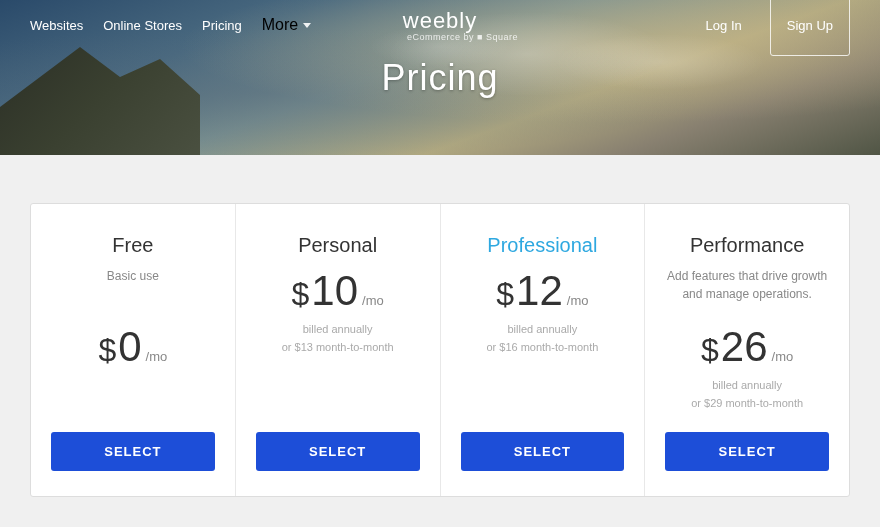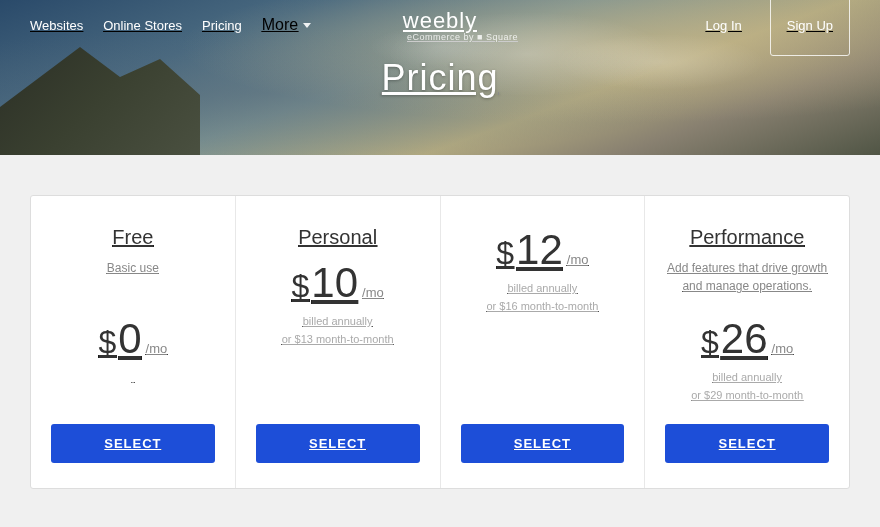--- a/index.html
+++ b/index.html
@@ -1,15 +1,15 @@
 <!DOCTYPE html>
 <html><head>
   <meta charset="utf-8">
   <style>
-    * { margin: 0; padding: 0; box-sizing: border-box; text-decoration: underline; }
+    * { margin: 0; padding: 0; box-sizing: border-box; }
     body { font-family: 'Helvetica Neue', Helvetica, Arial, sans-serif; background: #f0f0f0; width: 880px; min-height: 527px; overflow-x: hidden; }
 
     
     nav {
       position: absolute;
       top: 0; left: 0; right: 0;
       display: flex;
       align-items: center;
       justify-content: space-between;
       padding: 0 30px;
@@ -119,21 +119,21 @@
       padding: 40px 30px;
     }
 
     
     .pricing-container {
       background: #fff;
       border: 1px solid #ddd;
       border-radius: 3px;
       display: flex;
       max-width: 820px;
-      margin: 0 auto;
+      margin: 8px auto;
     }
     .pricing-card {
       flex: 1;
       padding: 30px 20px 25px;
       border-right: 1px solid #e8e8e8;
       display: flex;
       flex-direction: column;
       align-items: center;
       text-align: center;
     }
@@ -257,20 +257,21 @@
       <div class="plan-name">Personal</div>
       <div class="price-row">
         <span class="price-dollar">$</span>
         <span class="price-amount">10</span>
         <span class="price-per">/mo</span>
       </div>
       <div class="price-billing">billed annually<br>or $13 month-to-month</div>
       <button class="select-btn">SELECT</button>
     </div>
       <div class="pricing-card">
+      <div class="plan-name highlight">Professional</div>
       <div class="price-row">
         <span class="price-dollar">$</span>
         <span class="price-amount">12</span>
         <span class="price-per">/mo</span>
       </div>
       <div class="price-billing">billed annually<br>or $16 month-to-month</div>
       <button class="select-btn">SELECT</button>
     </div>
       <div class="pricing-card">
       <div class="plan-name">Performance</div>

